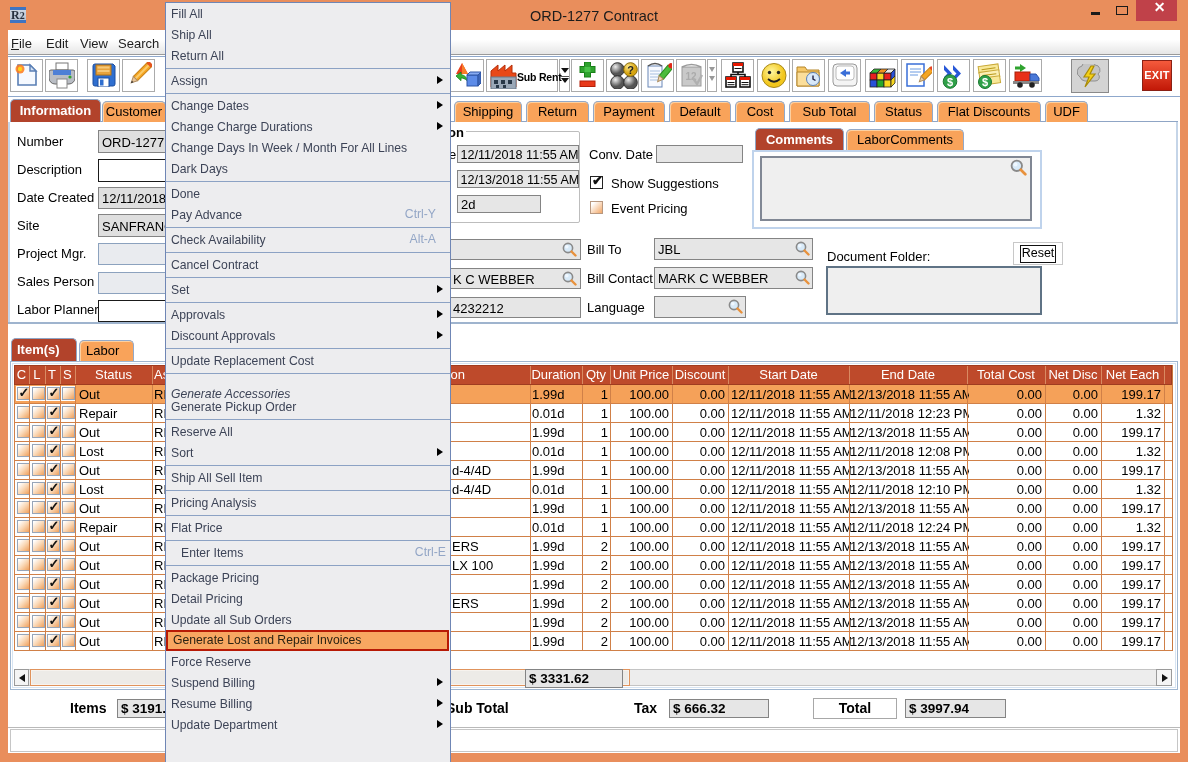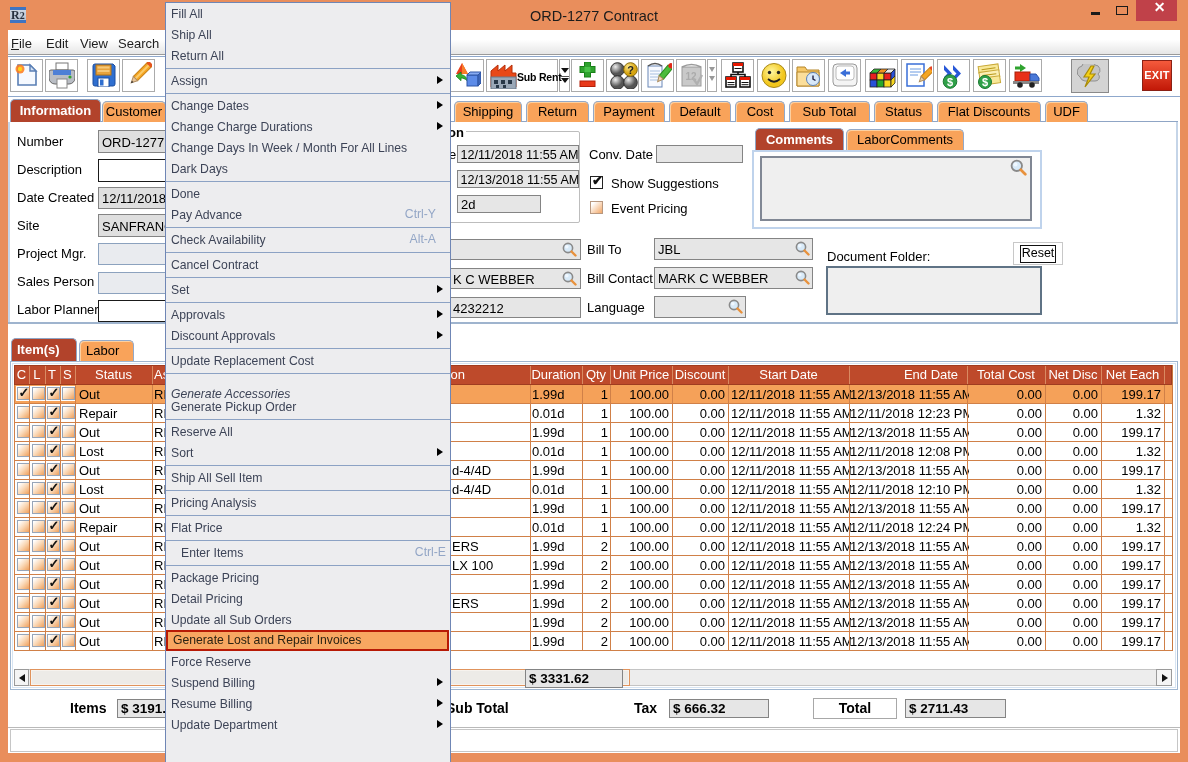--- a/index.html
+++ b/index.html
@@ -373,21 +373,21 @@
 <div class="hcell" style="left:44.5px;top:367px;width:15px;">T</div>
 <div class="hcell" style="left:59.5px;top:367px;width:15.5px;">S</div>
 <div class="hcell" style="left:75px;top:367px;width:77px;">Status</div>
 <div class="hcell" style="left:154px;top:367px;width:179px;text-align:left;">Asset</div>
 <div class="hcell" style="left:335px;top:367px;width:195px;">Description</div>
 <div class="hcell" style="left:530px;top:367px;width:52px;">Duration</div>
 <div class="hcell" style="left:582px;top:367px;width:28px;">Qty</div>
 <div class="hcell" style="left:610px;top:367px;width:62px;">Unit Price</div>
 <div class="hcell" style="left:672px;top:367px;width:56px;">Discount</div>
 <div class="hcell" style="left:728px;top:367px;width:121px;">Start Date</div>
-<div class="hcell" style="left:872px;top:367px;width:118px;">End Date</div>
+<div class="hcell" style="left:849px;top:367px;width:118px;">End Date</div>
 <div class="hcell" style="left:967px;top:367px;width:78px;">Total Cost</div>
 <div class="hcell" style="left:1045px;top:367px;width:56px;">Net Disc</div>
 <div class="hcell" style="left:1101px;top:367px;width:63px;">Net Each</div>
 <div class="abs" style="left:29px;top:366px;width:1px;height:18px;background:#D98A62;"></div>
 <div class="abs" style="left:44.5px;top:366px;width:1px;height:18px;background:#D98A62;"></div>
 <div class="abs" style="left:59.5px;top:366px;width:1px;height:18px;background:#D98A62;"></div>
 <div class="abs" style="left:75px;top:366px;width:1px;height:18px;background:#D98A62;"></div>
 <div class="abs" style="left:152px;top:366px;width:1px;height:18px;background:#D98A62;"></div>
 <div class="abs" style="left:335px;top:366px;width:1px;height:18px;background:#D98A62;"></div>
 <div class="abs" style="left:530px;top:366px;width:1px;height:18px;background:#D98A62;"></div>
@@ -690,21 +690,21 @@
 <div class="lbl" style="left:446px;top:700px;font-weight:bold;font-size:14px;">Sub Total</div>
 <div class="fld" style="left:525px;top:669px;width:98px;height:19px;">
     <span style="top:1px;font-weight:bold;font-size:13.5px;">$ 3331.62</span>
   </div>
 <div class="lbl" style="left:634px;top:700px;font-weight:bold;font-size:14px;">Tax</div>
 <div class="fld" style="left:669px;top:699px;width:100px;height:19px;">
     <span style="top:1px;font-weight:bold;font-size:13.5px;">$ 666.32</span>
   </div>
 <div class="abs" style="left:813px;top:698px;width:84px;height:21px;background:#FFF;border:1px solid #A8A8A8;text-align:center;font-size:14px;font-weight:bold;line-height:19px;">Total</div>
 <div class="fld" style="left:905px;top:699px;width:101px;height:19px;">
-    <span style="top:1px;font-weight:bold;font-size:13.5px;">$ 2711.43</span>
+    <span style="top:1px;font-weight:bold;font-size:13.5px;">$ 3997.94</span>
   </div>
 <div class="abs" style="left:8px;top:727px;width:1172px;height:1px;background:#B9B9B9;"></div>
 <div class="abs" style="left:10px;top:729px;width:1168px;height:23px;background:#FFF;border:1px solid #C6C6C6;"></div>
 <div class="abs" style="left:165px;top:2px;width:286px;height:760px;background:#EDEDEF;border:1px solid #6F86B5;border-bottom:none;"></div>
 <div class="mi" style="left:166px;top:3.0px;">
     <div class="t">Fill All</div>
   </div>
 <div class="mi" style="left:166px;top:24.0px;">
     <div class="t">Ship All</div>
   </div>

